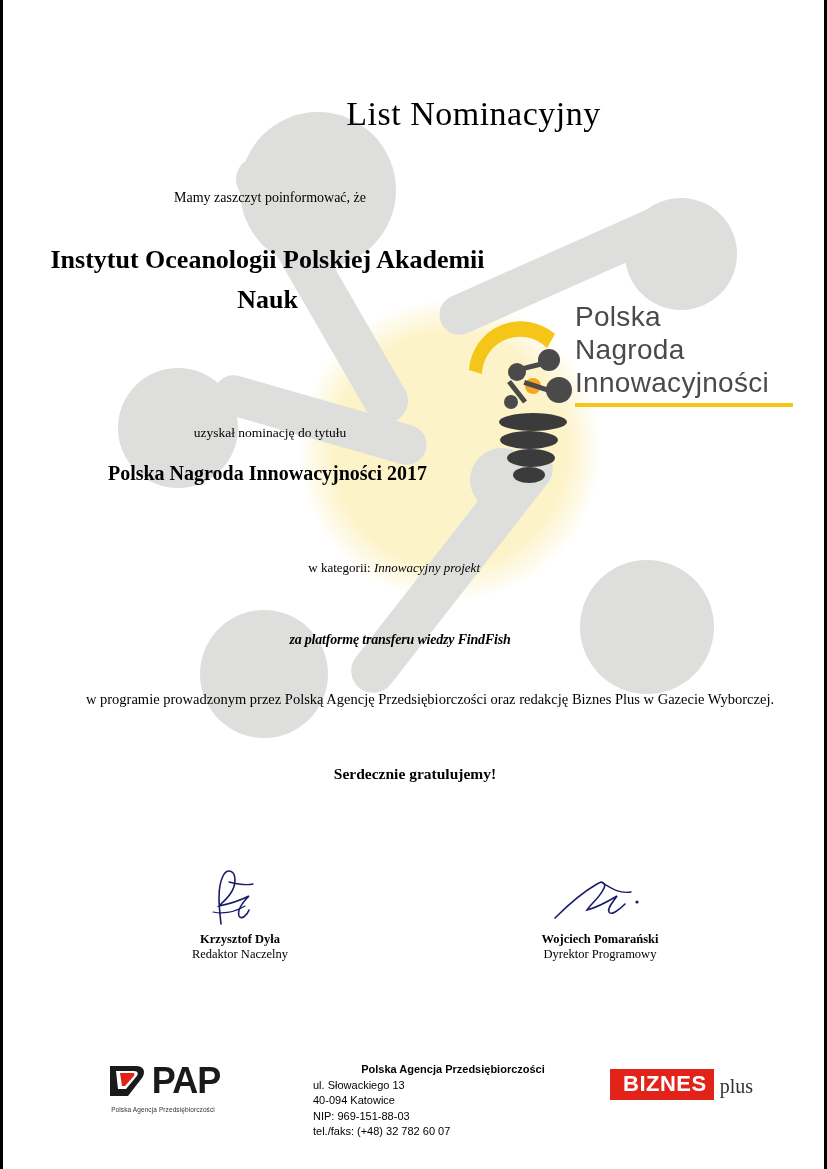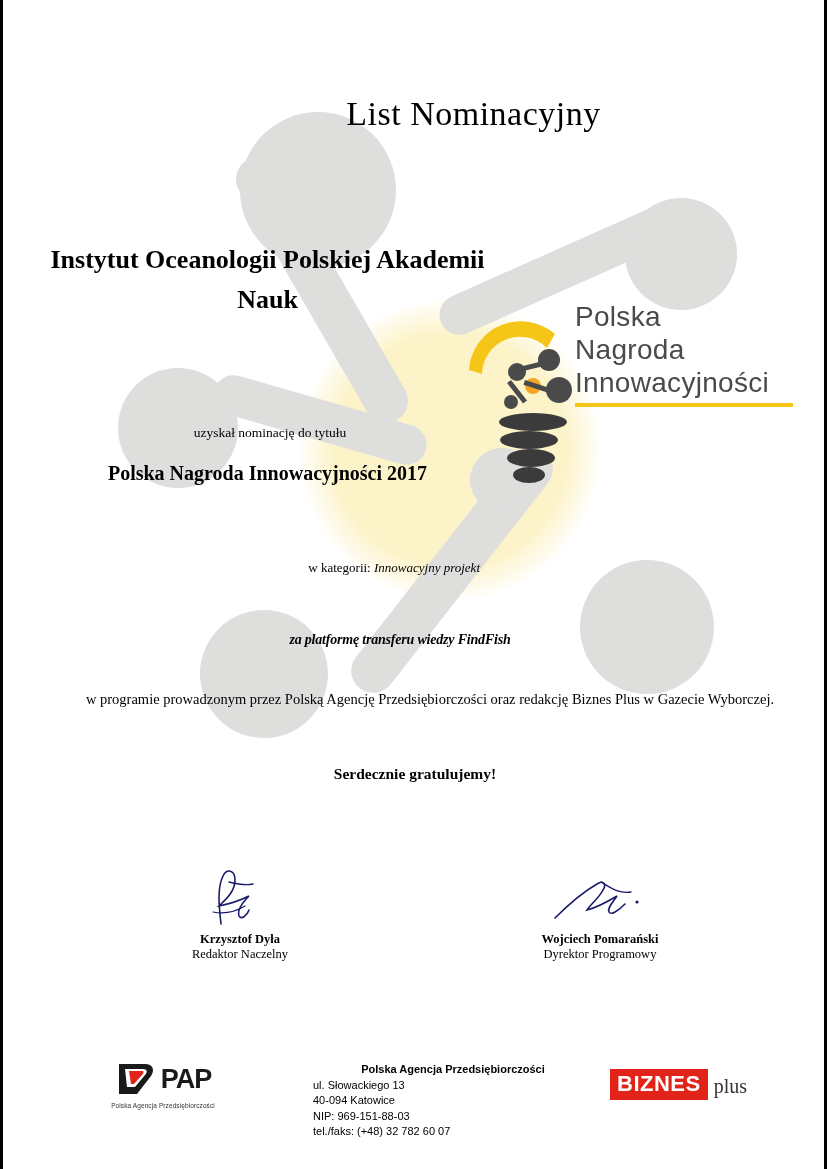--- a/index.html
+++ b/index.html
@@ -198,21 +198,21 @@
   }
   .pap-mark {
     display: flex;
     align-items: center;
     justify-content: center;
     gap: 2px;
   }
   .pap-word {
     font-family: "Liberation Sans", sans-serif;
     font-weight: bold;
-    font-size: 27px;
+    font-size: 36px;
     letter-spacing: -1px;
     color: #1a1a1a;
   }
   .pap-caption {
     margin-top: 4px;
     font-size: 6.5px;
     font-family: "Liberation Sans", sans-serif;
     color: #333;
     letter-spacing: .1px;
   }
@@ -238,21 +238,21 @@
     display: flex;
     align-items: flex-end;
   }
   .biznes-box {
     background: #e2231a;
     color: #ffffff;
     font-family: "Liberation Sans", sans-serif;
     font-weight: bold;
     font-size: 22px;
     letter-spacing: .5px;
-    padding: 2px 7px 3px 7px;
+    padding: 2px 7px 3px 13px;
   }
   .biznes-plus {
     font-family: "Liberation Serif", serif;
     font-size: 20px;
     color: #333;
     margin-left: 6px;
     margin-bottom: 2px;
     text-align: right;
   }
 
@@ -337,20 +337,21 @@
       <div class="logo-line">Nagroda</div>
       <div class="logo-line">Innowacyjności</div>
       <div class="logo-rule"></div>
     </div>
   </div>
 
   <div class="content">
 
     <div class="doc-title">List Nominacyjny</div>
 
+    <div class="intro">Mamy zaszczyt poinformować, że</div>
 
     <div class="recipient">Instytut Oceanologii Polskiej Akademii Nauk</div>
 
     <div class="award-intro">uzyskał nominację do tytułu</div>
 
     <div class="award-name">Polska Nagroda Innowacyjności 2017</div>
 
     <div class="category">
       <span>w kategorii:</span>
       <span class="cat-value">Innowacyjny projekt</span>

